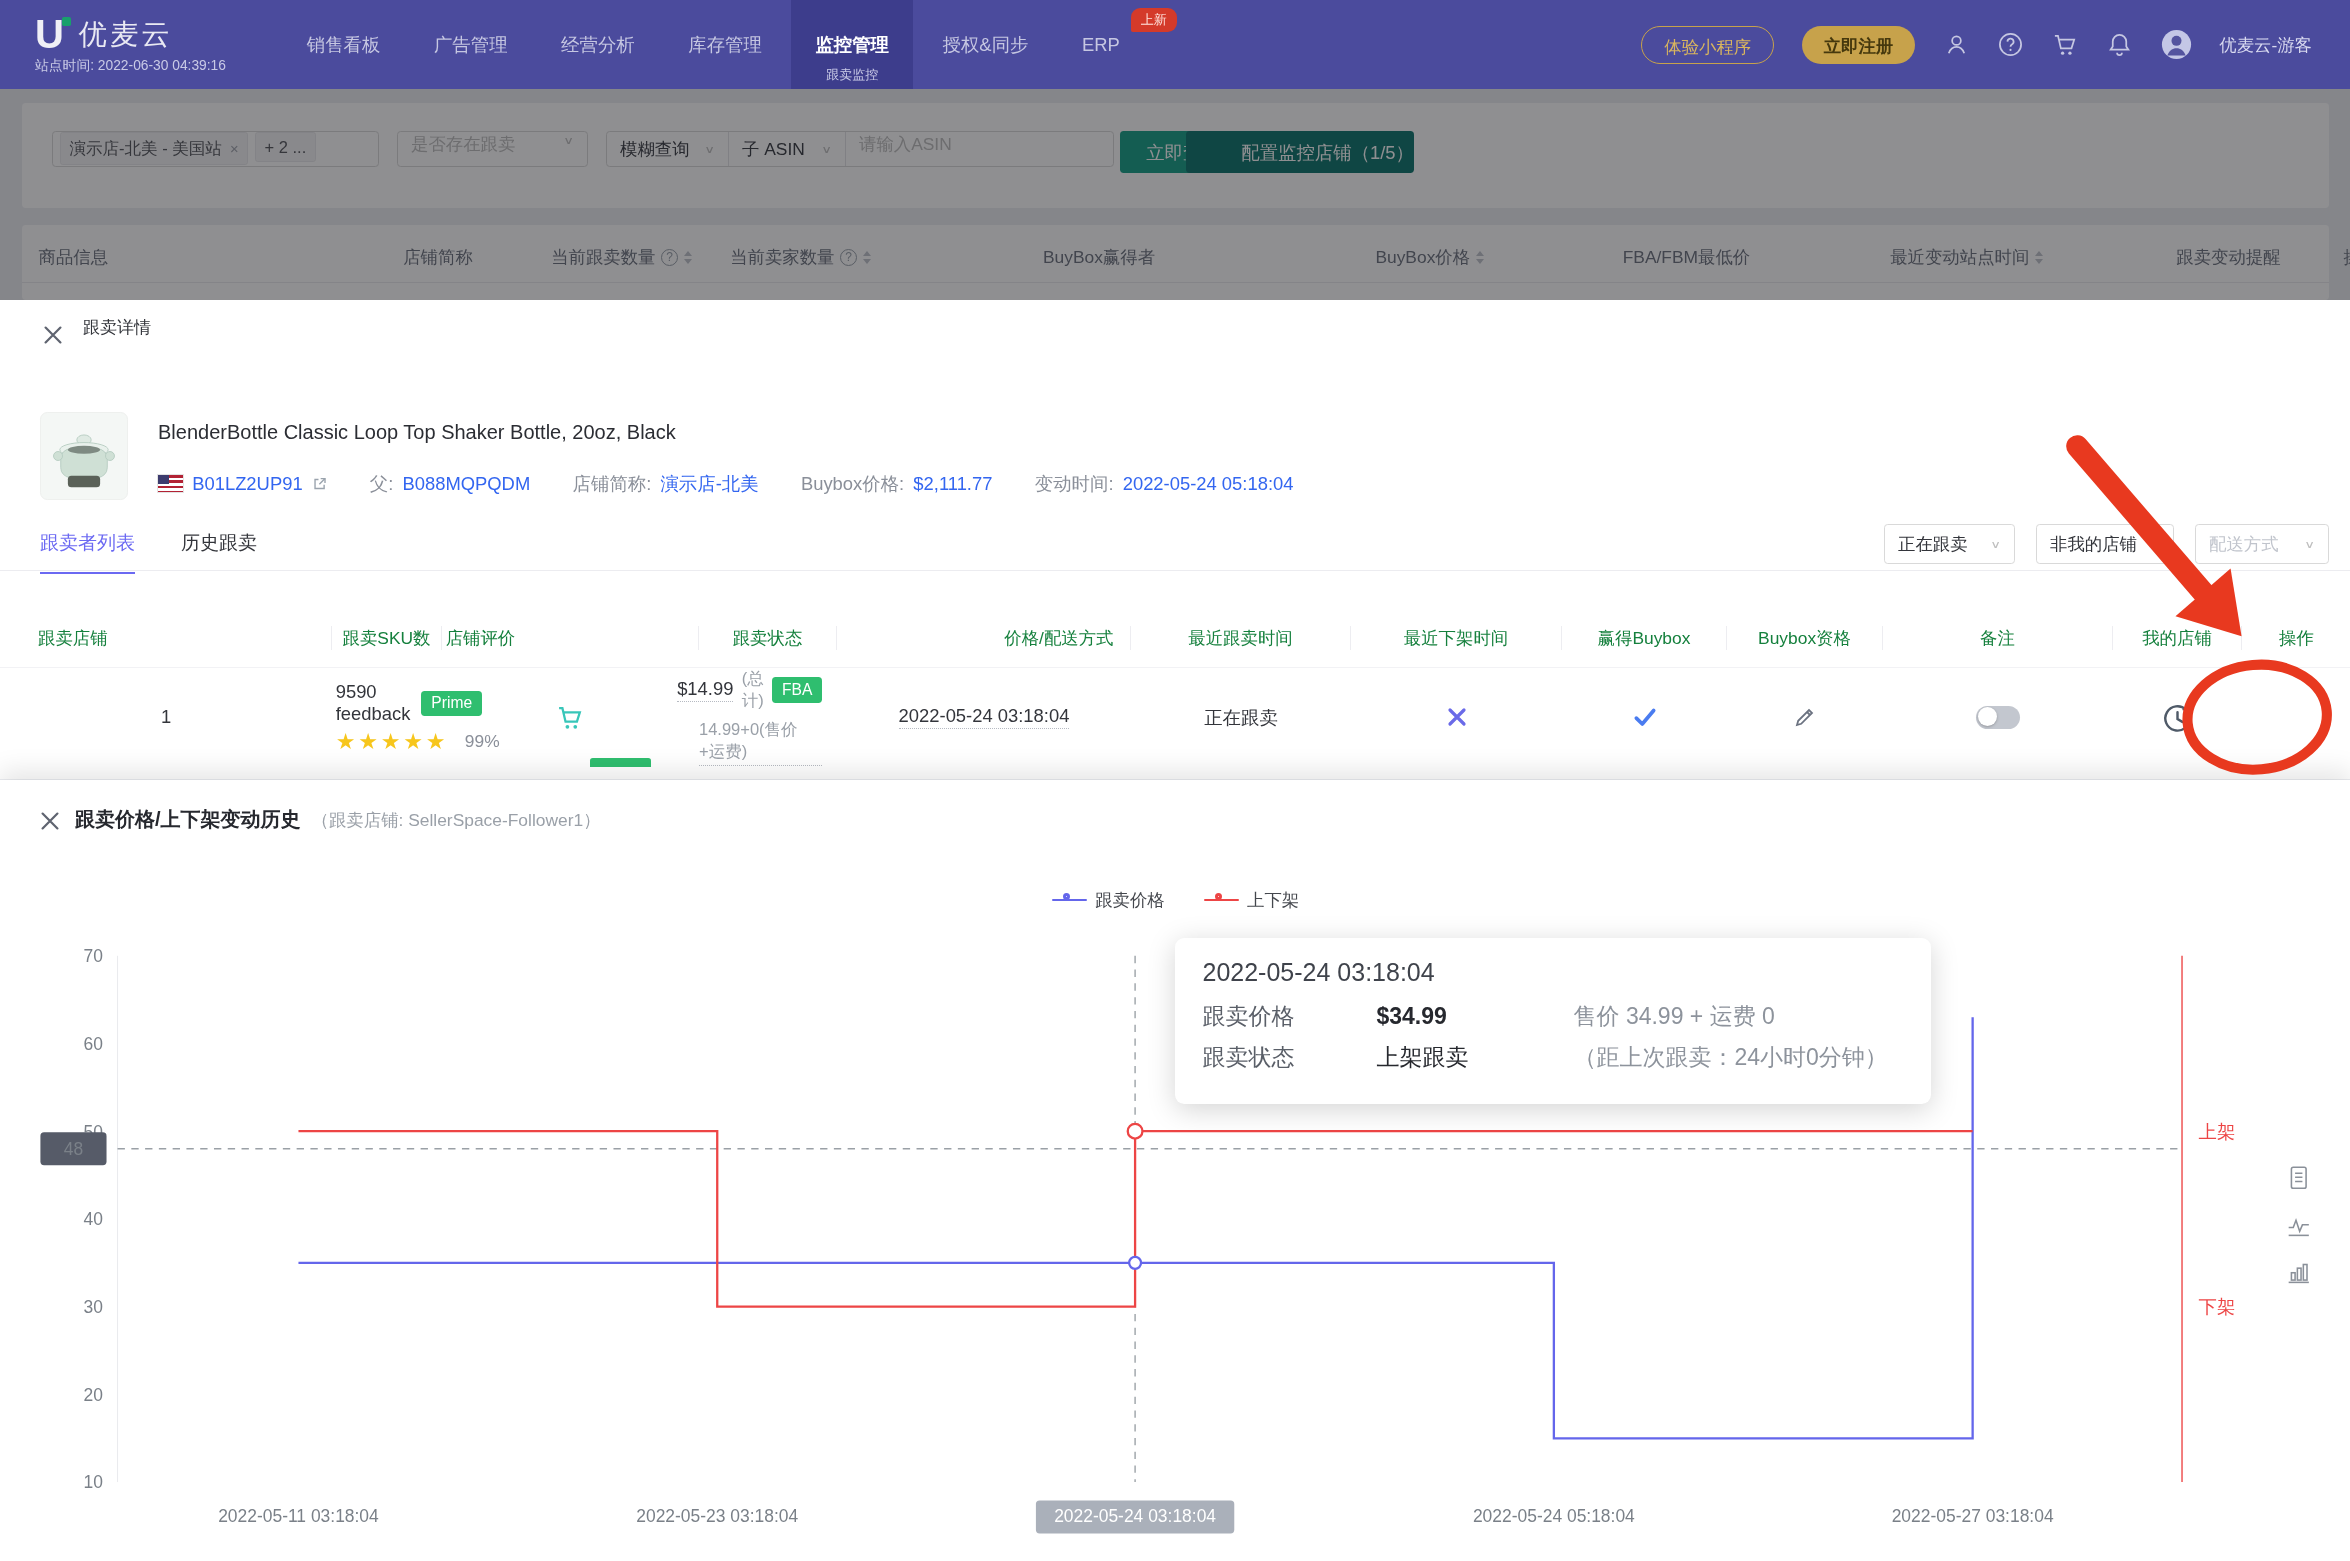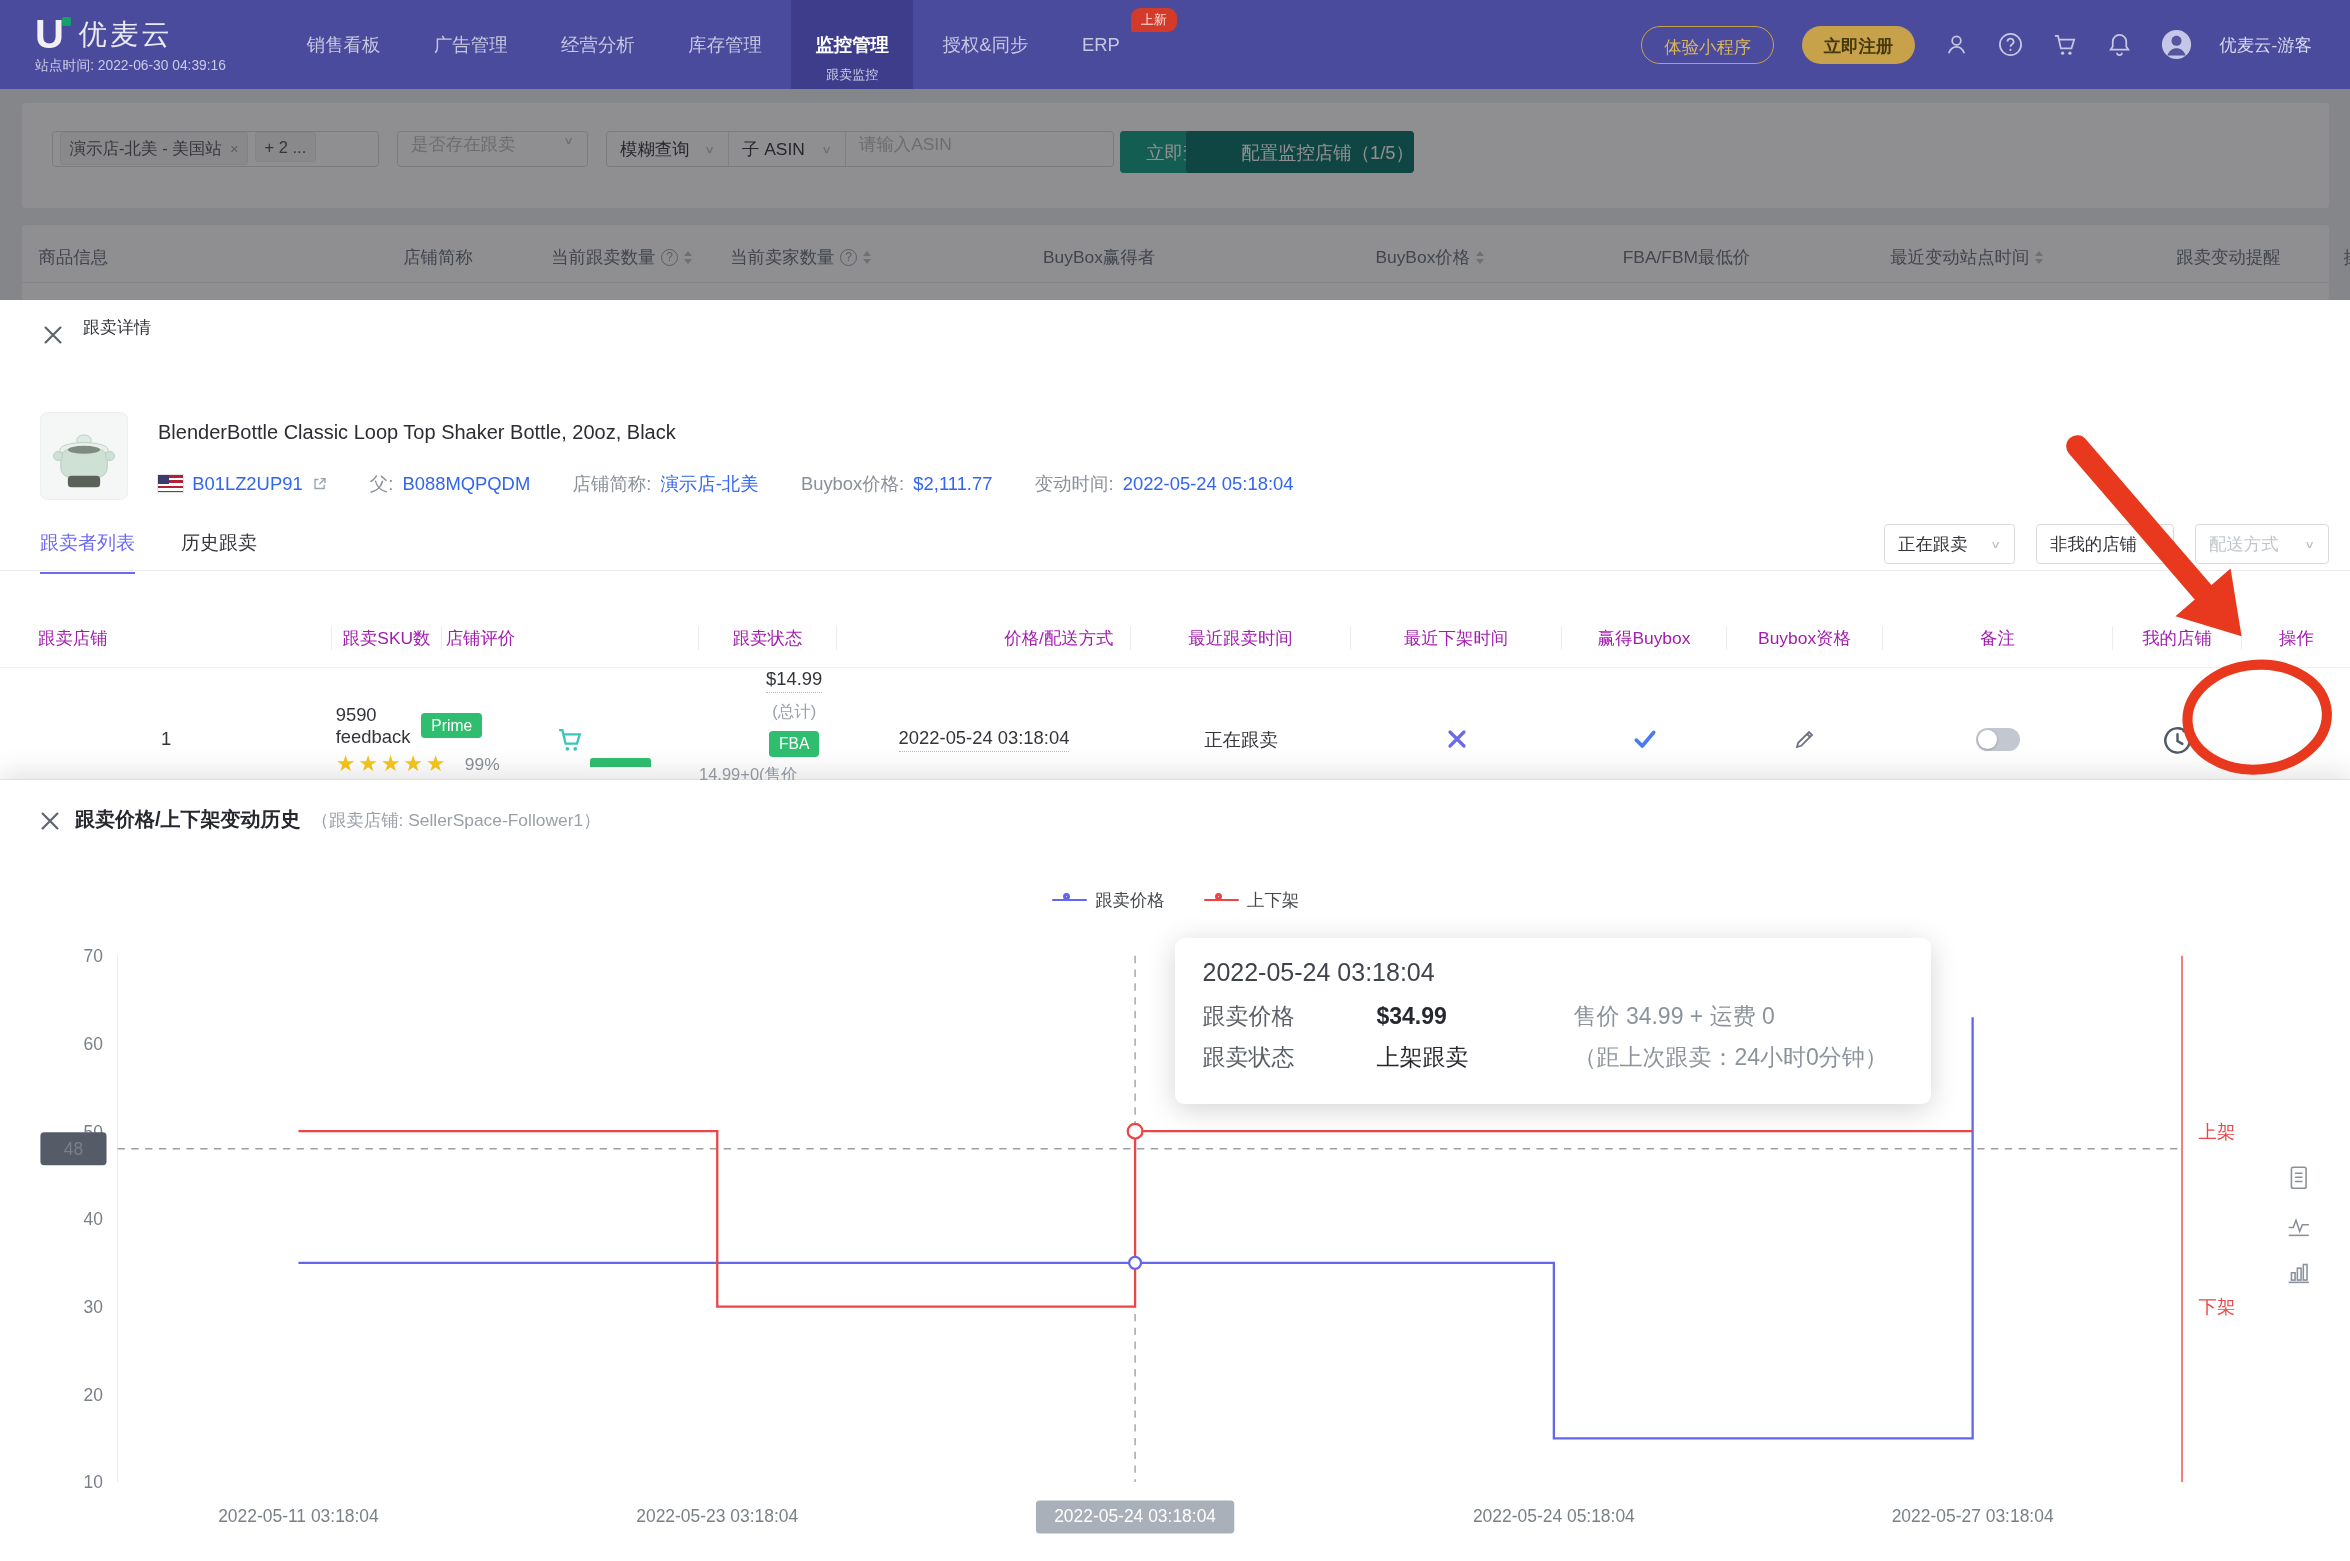--- a/index.html
+++ b/index.html
@@ -70,36 +70,36 @@
   .flag { width:25px; height:16.5px; background:repeating-linear-gradient(180deg,#b22234 0 2.7px,#fff 2.7px 5.3px); position:relative; outline:0.9px solid #e3e3e3; flex:none; }
   .flag-canton { position:absolute; left:0; top:0; width:11px; height:8.3px; background:#3c3b6e; }
   .tabs { position:absolute; left:40px; top:230px; display:flex; gap:46px; font-size:19px; }
   .tab { padding-bottom:15.6px; color:#33353b; cursor:pointer; }
   .tab.active { color:#6b69f2; border-bottom:2.8px solid #6b69f2; }
   .m1-divider { position:absolute; left:0; top:270px; width:100%; height:0.9px; background:#ececf0; }
   .m-filters { position:absolute; top:224px; right:22px; display:flex; gap:21px; }
   .sel { height:40px; border:0.9px solid #d9d9d9; border-radius:3.7px; display:flex; align-items:center; justify-content:space-between; padding:0 13px; font-size:17.4px; color:#33353b; cursor:pointer; }
   .sel.s1 { width:131px; } .sel.s2 { width:138px; } .sel.s3 { width:134px; color:#c0c4cc; }
   .grid12 { display:grid; grid-template-columns:332px 110px 257px 138px 294px 220px 211px 165px 156px 230px 129px auto; align-items:center; }
-  .st-head { position:absolute; top:307px; left:0; width:100%; height:61px; font-size:17.4px; color:#a21caf; }
+  .st-head { position:absolute; top:307px; left:0; width:100%; height:61px; font-size:17.4px; color:#15803d; }
   .st-hcell { display:flex; align-items:center; justify-content:center; height:24px; border-right:0.9px solid #ededf1; white-space:nowrap; }
   .st-hcell:first-child { justify-content:flex-start; padding-left:38px; }
   .st-hcell.right { justify-content:flex-end; padding-right:16.5px; }
   .st-hcell:last-child { border-right:none; }
   .st-row { position:absolute; top:367px; left:0; width:100%; height:97px; border-top:0.9px solid #f2f2f5; font-size:18.4px; color:#33353b; }
   .st-cell { display:flex; align-items:center; justify-content:center; }
   .st-cell.c1 { flex-direction:column; align-items:flex-start; padding-left:38px; gap:8.3px; }
   .seller-id { color:#9aa0a8; font-size:17.4px; display:flex; align-items:center; gap:6.4px; }
   .st-cell.c3 { flex-direction:column; align-items:flex-start; padding-left:3.7px; gap:5.5px; }
   .fb-line { display:flex; align-items:center; gap:11px; }
   .gbadge { background:#2fbe6f; color:#fff; font-size:15.6px; padding:3.7px 10px; border-radius:3.7px; white-space:nowrap; }
   .stars { color:#f7c61c; font-size:22px; letter-spacing:2.8px; line-height:22px; }
   .pct { color:#8a8f99; font-size:17.4px; margin-left:5.5px; }
   .st-cell.c5 { flex-direction:column; align-items:flex-end; padding-right:14.7px; gap:7.3px; }
-  .price-line { display:flex; align-items:center; gap:8.3px;flex-direction:column; }
+  .price-line { display:flex; align-items:center; gap:8.3px; }
   .dotted { border-bottom:1.8px dotted #b6bac2; padding-bottom:1.8px; }
   .gray { color:#9aa0a8; } .f18 { font-size:16.5px; }
   .toggle { width:44px; height:23px; border-radius:12px; background:#c3c7cf; position:relative; cursor:pointer; }
   .knob { position:absolute; left:1.8px; top:1.8px; width:19px; height:19px; border-radius:50%; background:#fff; box-shadow:0 0.9px 2.8px rgba(0,0,0,.25); }
   .icon-btn { display:flex; cursor:pointer; }
   .green-sliver { position:absolute; left:590px; top:458px; width:61px; height:9.2px; background:#2fbe6f; border-radius:2.8px 2.8px 0 0; }
 
   
   .modal2 { position:absolute; top:780px; left:0; width:2351px; height:781px; background:#fff; z-index:20; box-shadow:0 -9.2px 24px rgba(0,0,0,.10); }
   .m2-close { left:37px; top:27.5px; }

